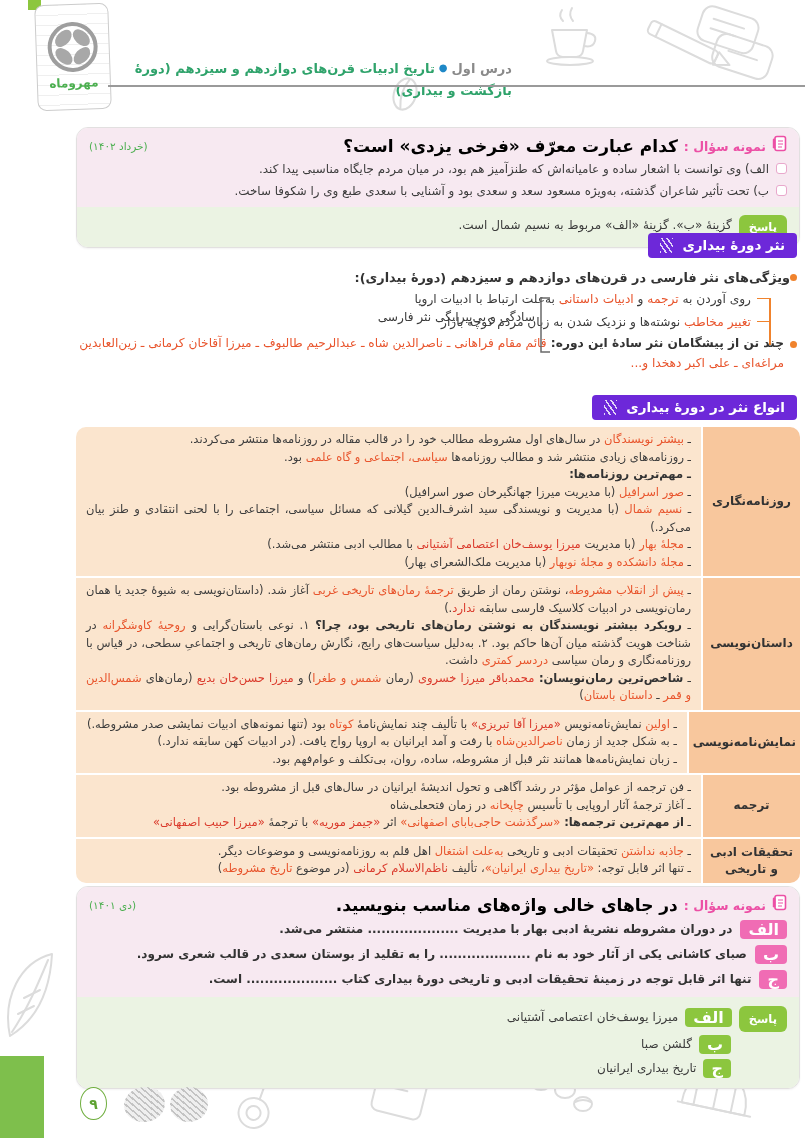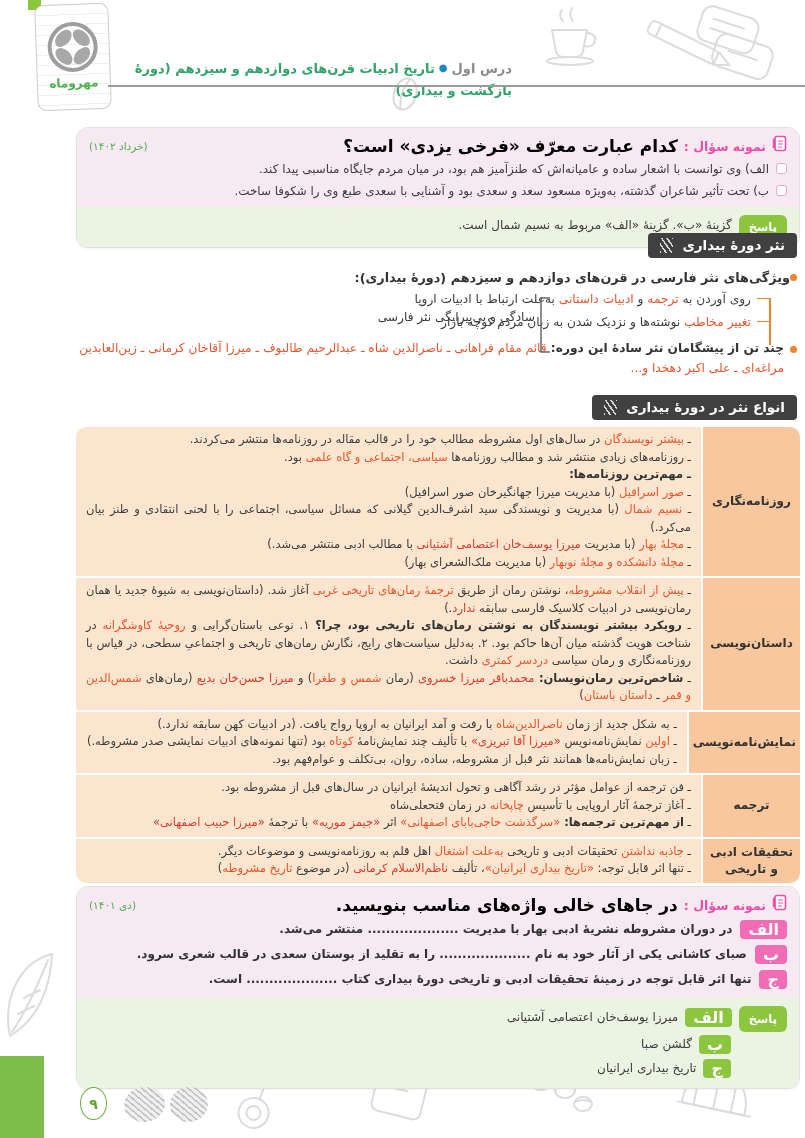--- a/index.html
+++ b/index.html
@@ -55,38 +55,38 @@
   .pill { flex:none; color:#fff; font-weight:bold; font-size:16px; border-radius:4px;
     padding:1px 8px; line-height:17px; margin-top:2px; }
   .pill-pink  { background:#F06CB4; }
   .pill-green { background:#8CC63E; }
   .q2-opt { display:flex; gap:8px; align-items:flex-start; line-height:23px; font-size:12px;
     font-weight:bold; color:#333; margin-top:2px; }
   .q2-ans { display:flex; gap:7px; align-items:flex-start; line-height:23px; font-size:12px; color:#3c3c3c; margin-top:1px; }
   .indent { margin-right:56px; }
 
   
-  .sec-badge { right:8px; background:#404040; color:#fff; font-weight:bold; font-size:13.5px;
+  .sec-badge { right:8px; background:#6d28d9; color:#fff; font-weight:bold; font-size:13.5px;
     border-radius:4px; padding:4px 12px 5px; display:flex; align-items:center; gap:9px; }
   .hatch { width:13px; height:15px;
     background:repeating-linear-gradient(55deg, rgba(255,255,255,.8) 0 1.5px, transparent 1.5px 4.5px); }
 
   
   .features { right:8px; top:267px; width:722px; }
   .feat-head { display:flex; align-items:flex-start; font-size:12.8px; font-weight:bold;
     color:#333; line-height:21px; }
   .bullet { flex:none; width:7px; height:7px; border-radius:50%; background:#F0832D; margin-top:7px; }
   .feat-items { position:relative; margin-right:27px; }
   .feat-item { line-height:23px; font-size:12.2px; color:#3c3c3c; }
   .dash { display:inline-block; width:13px; border-top:1.6px solid #F0832D; vertical-align:4px; margin-left:6px; }
   .vline { position:absolute; right:-.5px; top:10px; height:47px; width:1.6px; background:#F0832D; }
   .bracket { position:absolute; right:246px; top:30px; }
   .bracket svg { stroke:#6a6a6a; fill:none; stroke-width:1.5; }
   .bracket-label { position:absolute; right:262px; top:43px; font-size:12.2px; color:#3b3b3b; white-space:nowrap; }
-  .pioneers { display:flex; gap:6px; align-items:flex-start; margin-top:5px; line-height:19.5px;
+  .pioneers { display:flex; gap:6px; align-items:flex-start; line-height:19.5px;
     font-size:12.2px; color:#3c3c3c; }
 
   
   .ntable { right:5px; top:427px; width:724px; display:flex; flex-direction:column; gap:2px;
     border-radius:10px; overflow:hidden; }
   .trow { display:flex; gap:2px; }
   .thead { flex:0 0 97px; background:#F8C79D; display:flex; align-items:center; justify-content:center;
     text-align:center; font-weight:bold; font-size:12px; color:#333; padding:2px 4px; line-height:17px; }
   .tcell { flex:1; background:#FBE5CE; padding:4px 10px 5px 10px; }
   .tline { font-size:11.5px; line-height:17.5px; color:#3d3d3d; text-align:justify; }
@@ -296,22 +296,22 @@
     <div class="thead">داستان‌نویسی</div>
     <div class="tcell">
       <div class="tline"><span>ـ </span><span class="hl">پیش از انقلاب مشروطه</span><span>، نوشتن رمان از طریق </span><span class="hl">ترجمهٔ رمان‌های تاریخی غربی</span><span> آغاز شد. (داستان‌نویسی به شیوهٔ جدید یا همان رمان‌نویسی در ادبیات کلاسیک فارسی سابقه </span><span class="hl2">ندارد</span><span>.)</span></div>
       <div class="tline"><span>ـ </span><span class="b">رویکرد بیشتر نویسندگان به نوشتن رمان‌های تاریخی بود، چرا؟</span><span> ۱. نوعی باستان‌گرایی و </span><span class="hl">روحیهٔ کاوشگرانه</span><span> در شناخت هویت گذشته میان آن‌ها حاکم بود. ۲. به‌دلیل سیاست‌های رایج، نگارش رمان‌های تاریخی و اجتماعیِ سطحی، در قیاس با روزنامه‌نگاری و رمان سیاسی </span><span class="hl">دردسر کمتری</span><span> داشت.</span></div>
       <div class="tline"><span>ـ </span><span class="b">شاخص‌ترین رمان‌نویسان: </span><span class="hl2">محمدباقر میرزا خسروی</span><span> (رمان </span><span class="hl">شمس و طغرا</span><span>) و </span><span class="hl2">میرزا حسن‌خان بدیع</span><span> (رمان‌های </span><span class="hl">شمس‌الدین و قمر</span><span> ـ </span><span class="hl">داستان باستان</span><span>)</span></div>
     </div>
   </div>
   <div class="trow">
     <div class="thead">نمایش‌نامه‌نویسی</div>
     <div class="tcell">
+      <div class="tline"><span>ـ </span><span class="hl">اولین</span><span> نمایش‌نامه‌نویس </span><span class="hl2">«میرزا آقا تبریزی»</span><span> با تألیف چند نمایش‌نامهٔ </span><span class="hl">کوتاه</span><span> بود (تنها نمونه‌های ادبیات نمایشی صدر مشروطه.)</span></div>
       <div class="tline"><span>ـ به شکل جدید از زمان </span><span class="hl">ناصرالدین‌شاه</span><span> با رفت و آمد ایرانیان به اروپا رواج یافت. (در ادبیات کهن سابقه ندارد.)</span></div>
-      <div class="tline"><span>ـ </span><span class="hl">اولین</span><span> نمایش‌نامه‌نویس </span><span class="hl2">«میرزا آقا تبریزی»</span><span> با تألیف چند نمایش‌نامهٔ </span><span class="hl">کوتاه</span><span> بود (تنها نمونه‌های ادبیات نمایشی صدر مشروطه.)</span></div>
       <div class="tline"><span>ـ زبان نمایش‌نامه‌ها همانند نثر قبل از مشروطه، ساده، روان، بی‌تکلف و عوام‌فهم بود.</span></div>
     </div>
   </div>
   <div class="trow">
     <div class="thead">ترجمه</div>
     <div class="tcell">
       <div class="tline"><span>ـ فن ترجمه از عوامل مؤثر در رشد آگاهی و تحول اندیشهٔ ایرانیان در سال‌های قبل از مشروطه بود.</span></div>
       <div class="tline"><span>ـ آغاز ترجمهٔ آثار اروپایی با تأسیس </span><span class="hl">چاپخانه</span><span> در زمان فتحعلی‌شاه</span></div>
       <div class="tline"><span>ـ </span><span class="b">از مهم‌ترین ترجمه‌ها: </span><span class="hl">«سرگذشت حاجی‌بابای اصفهانی»</span><span> اثر </span><span class="hl2">«جیمز موریه»</span><span> با ترجمهٔ </span><span class="hl2">«میرزا حبیب اصفهانی»</span></div>
     </div>

